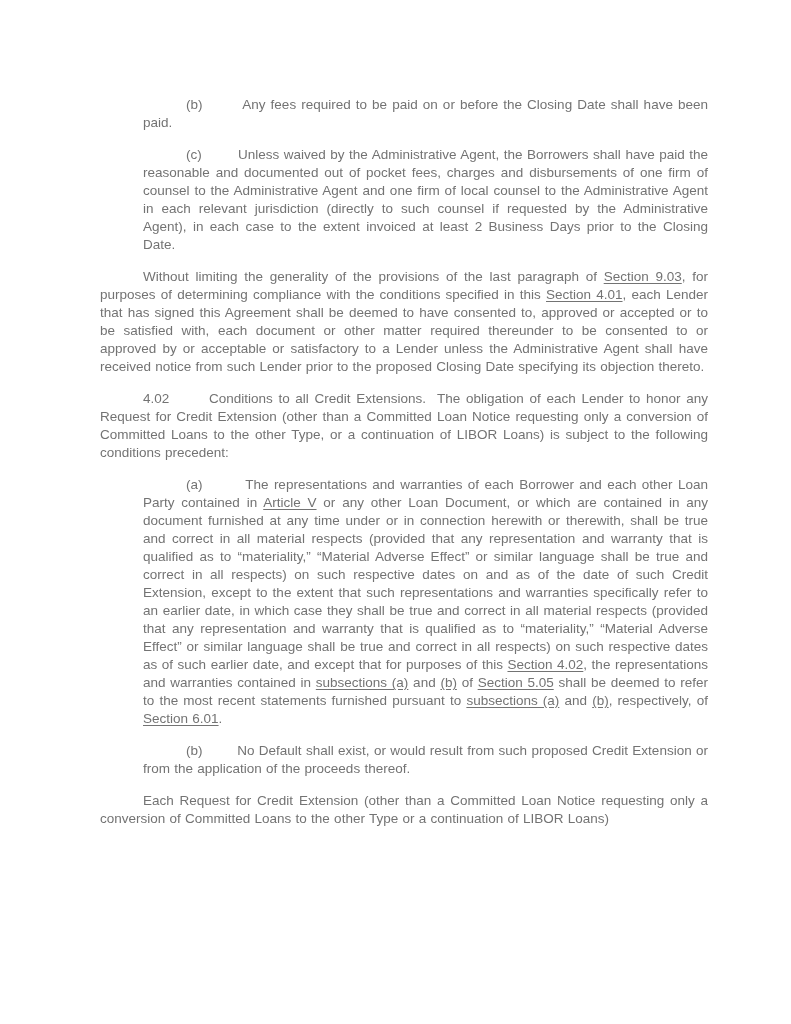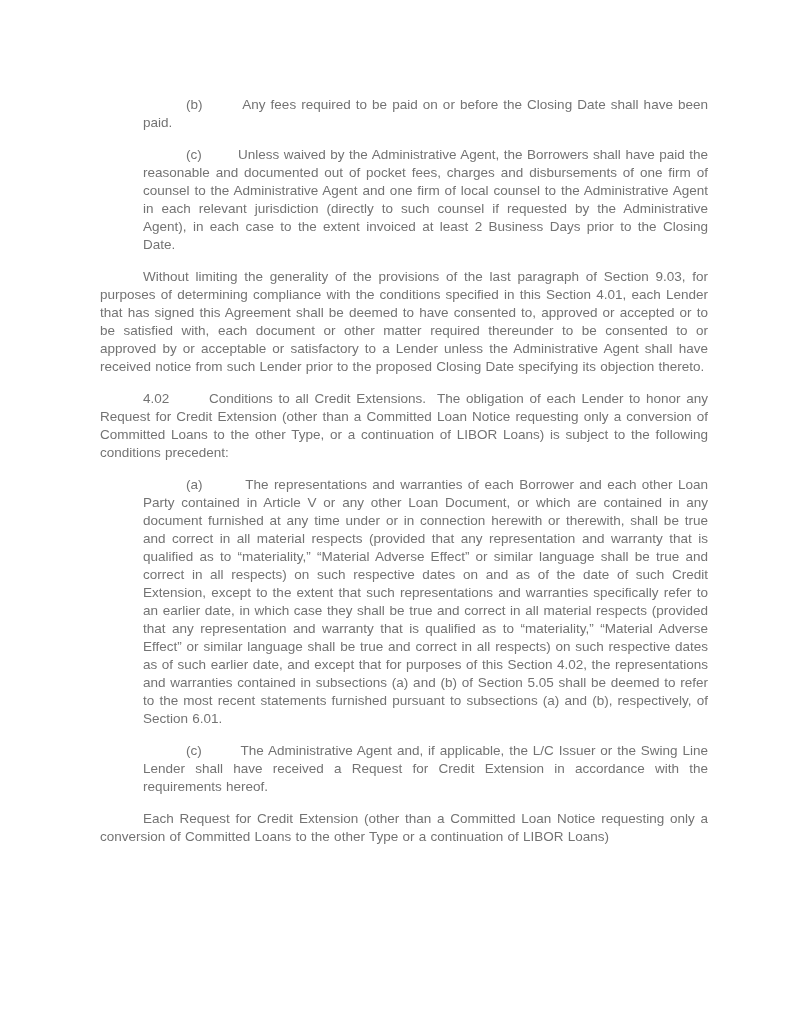--- a/index.html
+++ b/index.html
@@ -22,21 +22,21 @@
     line-height: 18px;
   }
   .doc-body p {
     margin: 0 0 14px 0;
     text-align: justify;
     text-indent: 43px;
     word-spacing: 0.5px;
   }
   .doc-body p.sub { margin-left: 43px; }
   .doc-body p:last-child { margin-bottom: 0; }
-  .u { text-underline-offset: 2px; }
+  .u { text-decoration: underline; text-underline-offset: 2px; }
   .footer-page-number {
     position: absolute;
     top: 928px; left: 0; right: 0;
     text-align: center;
     font-size: 17px;
     line-height: 16px;
   }
   .footer-title {
     position: absolute;
     top: 949px; left: 0; right: 0;
@@ -55,21 +55,21 @@
 <body>
 
 <div class="page">
 
   <div class="doc-body">
     <p class="sub"><span>(b)&nbsp;&nbsp;&nbsp;&nbsp;&nbsp;&nbsp;&nbsp; Any fees required to be paid on or before the Closing Date shall have been paid.</span></p>
     <p class="sub"><span>(c)&nbsp;&nbsp;&nbsp;&nbsp;&nbsp;&nbsp;&nbsp; Unless waived by the Administrative Agent, the Borrowers shall have paid the reasonable and documented out of pocket fees, charges and disbursements of one firm of counsel to the Administrative Agent and one firm of local counsel to the Administrative Agent in each relevant jurisdiction (directly to such counsel if requested by the Administrative Agent), in each case to the extent invoiced at least 2 Business Days prior to the Closing Date.</span></p>
     <p class="main"><span>Without limiting the generality of the provisions of the last paragraph of </span><span class="u">Section 9.03</span><span>, for purposes of determining compliance with the conditions specified in this </span><span class="u">Section 4.01</span><span>, each Lender that has signed this Agreement shall be deemed to have consented to, approved or accepted or to be satisfied with, each document or other matter required thereunder to be consented to or approved by or acceptable or satisfactory to a Lender unless the Administrative Agent shall have received notice from such Lender prior to the proposed Closing Date specifying its objection thereto.</span></p>
     <p class="main"><span>4.02&nbsp;&nbsp;&nbsp;&nbsp;&nbsp;&nbsp; Conditions to all Credit Extensions.&nbsp; The obligation of each Lender to honor any Request for Credit Extension (other than a Committed Loan Notice requesting only a conversion of Committed Loans to the other Type, or a continuation of LIBOR Loans) is subject to the following conditions precedent:</span></p>
     <p class="sub"><span>(a)&nbsp;&nbsp;&nbsp;&nbsp;&nbsp;&nbsp;&nbsp; The representations and warranties of each Borrower and each other Loan Party contained in </span><span class="u">Article V</span><span> or any other Loan Document, or which are contained in any document furnished at any time under or in connection herewith or therewith, shall be true and correct in all material respects (provided that any representation and warranty that is qualified as to “materiality,” “Material Adverse Effect” or similar language shall be true and correct in all respects) on such respective dates on and as of the date of such Credit Extension, except to the extent that such representations and warranties specifically refer to an earlier date, in which case they shall be true and correct in all material respects (provided that any representation and warranty that is qualified as to “materiality,” “Material Adverse Effect” or similar language shall be true and correct in all respects) on such respective dates as of such earlier date, and except that for purposes of this </span><span class="u">Section 4.02</span><span>, the representations and warranties contained in </span><span class="u">subsections (a)</span><span> and </span><span class="u">(b)</span><span> of </span><span class="u">Section 5.05</span><span> shall be deemed to refer to the most recent statements furnished pursuant to </span><span class="u">subsections (a)</span><span> and </span><span class="u">(b)</span><span>, respectively, of </span><span class="u">Section 6.01</span><span>.</span></p>
-    <p class="sub"><span>(c)&nbsp;&nbsp;&nbsp;&nbsp;&nbsp;&nbsp;&nbsp; The Administrative Agent and, if applicable, the L/C Issuer or the Swing Line Lender shall have received a Request for Credit Extension in accordance with the requirements hereof.</span></p>
+    <p class="sub"><span>(b)&nbsp;&nbsp;&nbsp;&nbsp;&nbsp;&nbsp;&nbsp; No Default shall exist, or would result from such proposed Credit Extension or from the application of the proceeds thereof.</span></p>
     <p class="main"><span>Each Request for Credit Extension (other than a Committed Loan Notice requesting only a conversion of Committed Loans to the other Type or a continuation of LIBOR Loans)</span></p>
   </div>
 
   <div class="footer-page-number">84</div>
   <div class="footer-title">James Hardie Amended and Restated Credit and Guaranty Agreement</div>
   <div class="footer-docref">NYDOCS03/1067767.15</div>
 
 </div>
 
 </body></html>

